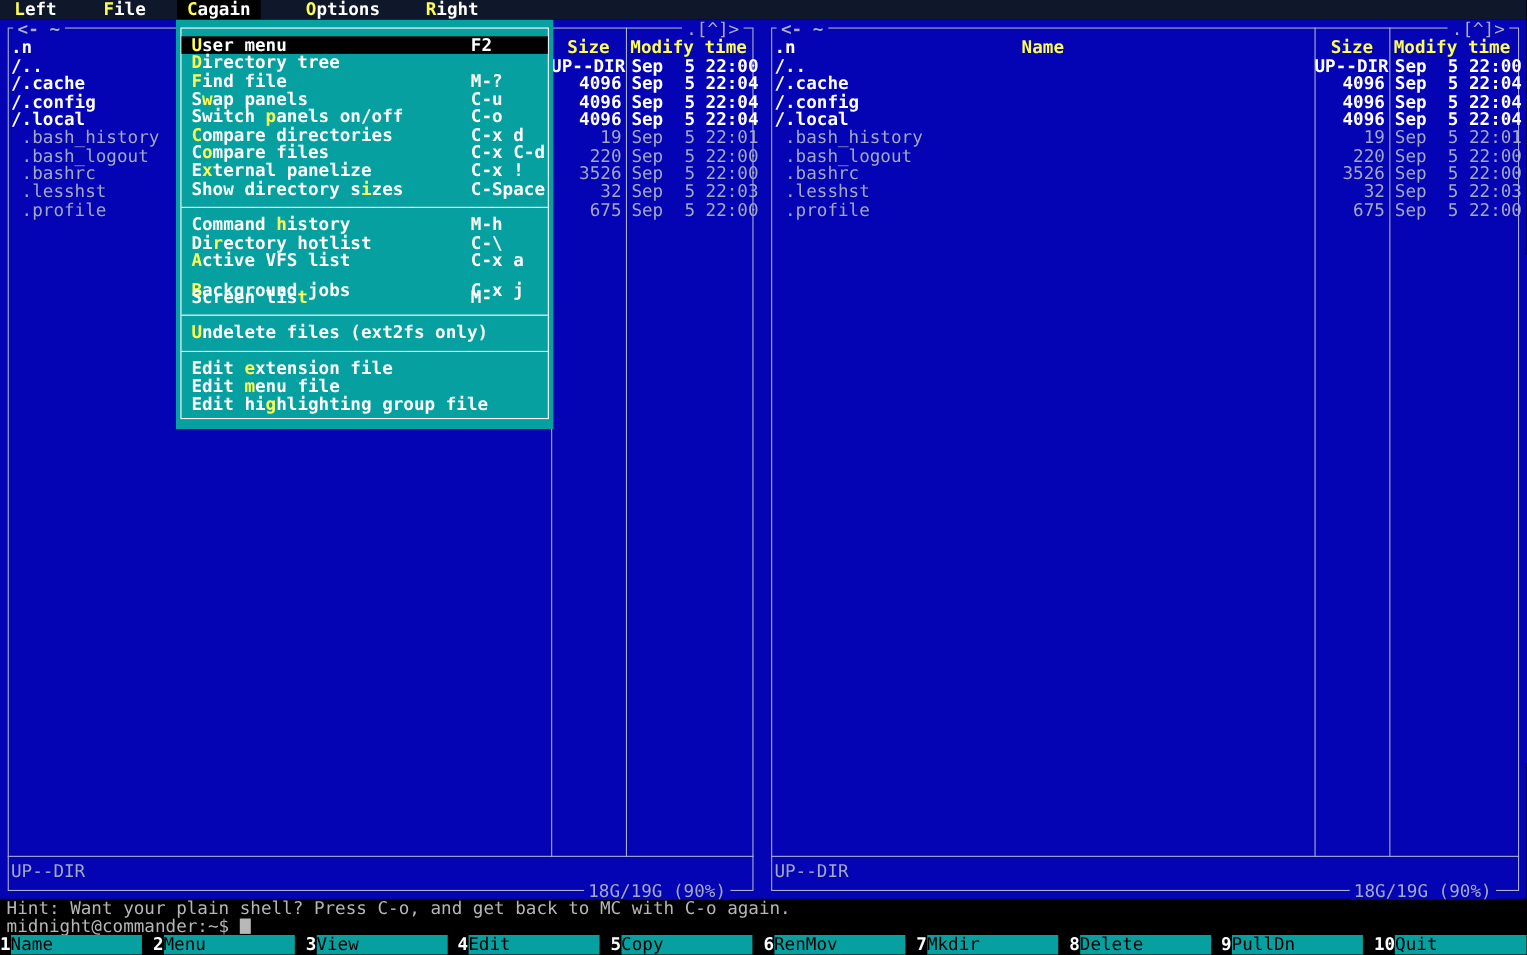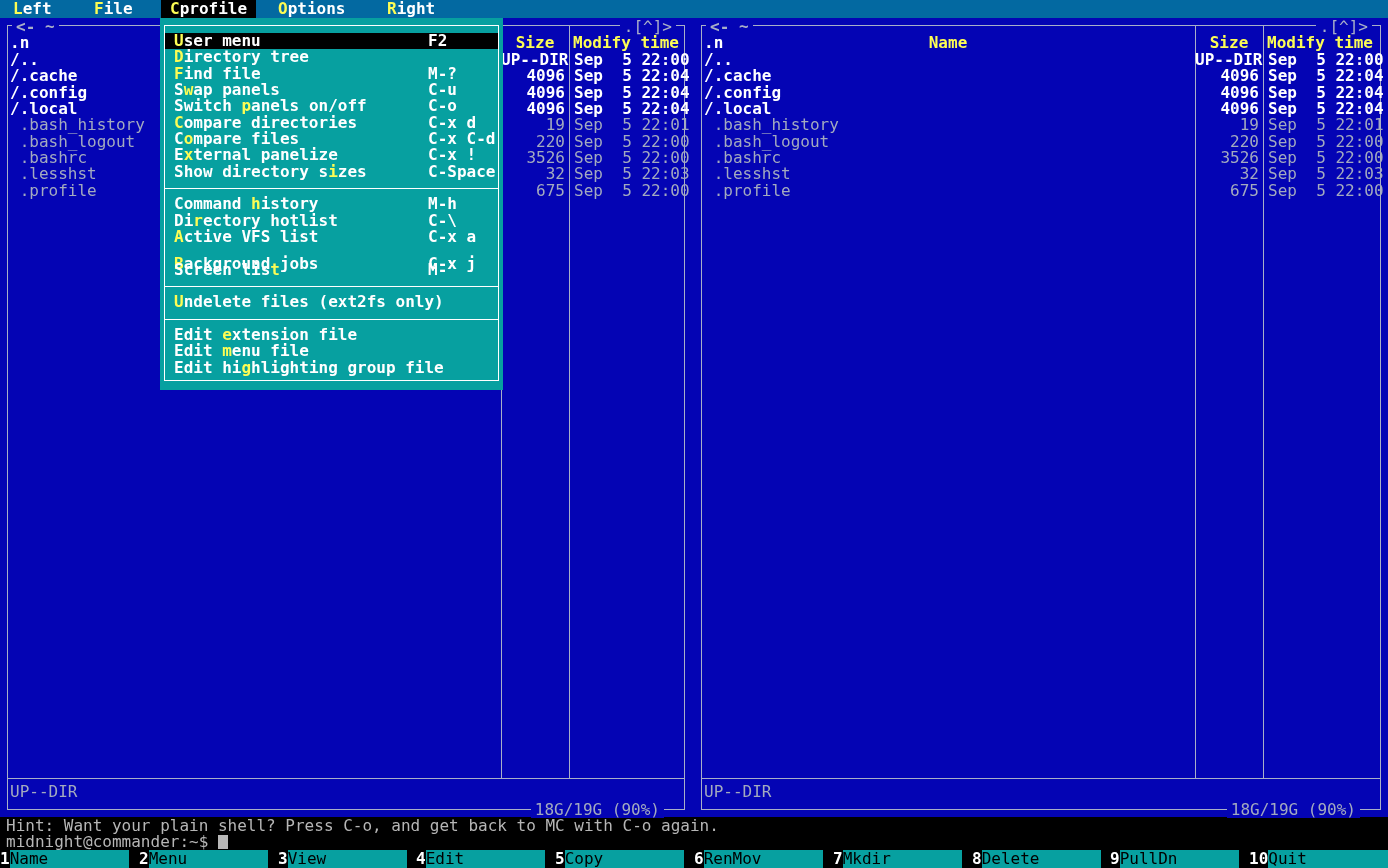--- a/index.html
+++ b/index.html
@@ -37,24 +37,24 @@
   .cursor{display:inline-block;width:10px;height:14px;vertical-align:-2px;margin-left:10px;}
   .keybar{position:absolute;left:0;top:850px;width:1388px;height:18px;}
   .fkey{position:absolute;top:0;height:18px;display:flex;cursor:default;}
   .fkey .num{line-height:18px;font-weight:bold;}
   .fkey .lab{line-height:18px;flex:1;}
 </style>
 </head>
 <body>
 
 <div class="screen">
-  <div class="menubar" id="menubar" style="background: #0369a1;">
+  <div class="menubar" id="menubar" style="background: #0f172a;">
       <div class="menu-title" style="left: 4px; color: rgb(255, 255, 255);"><span></span><span style="color: rgb(253, 253, 84);">L</span><span>eft</span></div>
       <div class="menu-title" style="left: 85px; color: rgb(255, 255, 255);"><span></span><span style="color: rgb(253, 253, 84);">F</span><span>ile</span></div>
-      <div class="menu-title" style="left: 161px; color: rgb(255, 255, 255); background: rgb(0, 0, 0);"><span></span><span style="color: rgb(253, 253, 84);">C</span><span>profile</span></div>
+      <div class="menu-title" style="left: 161px; color: rgb(255, 255, 255); background: rgb(0, 0, 0);"><span></span><span style="color: rgb(253, 253, 84);">C</span><span>again</span></div>
       <div class="menu-title" style="left: 269px; color: rgb(255, 255, 255);"><span></span><span style="color: rgb(253, 253, 84);">O</span><span>ptions</span></div>
       <div class="menu-title" style="left: 378px; color: rgb(255, 255, 255);"><span></span><span style="color: rgb(253, 253, 84);">R</span><span>ight</span></div>
     </div>
   <div class="workspace" style="background: rgb(4, 4, 180);"></div>
   <div class="panel" id="panel-left" style="left: 4px; width: 684px; background: rgb(4, 4, 180);">
       <div class="pframe" style="border-color: rgb(169, 175, 200);"></div>
       <div class="vline" style="left: 497px; background: rgb(169, 175, 200);"></div>
       <div class="vline" style="left: 565px; background: rgb(169, 175, 200);"></div>
       <div class="hsep" style="background: rgb(169, 175, 200);"></div>
       <div class="ptxt marker" style="left: 8px; top: 0px; background: rgb(4, 4, 180); color: rgb(169, 175, 200); font-weight: bold;">&lt;- ~</div>

